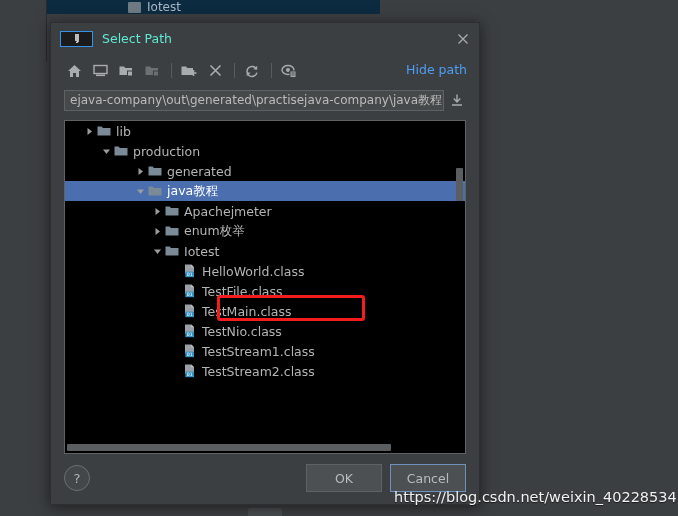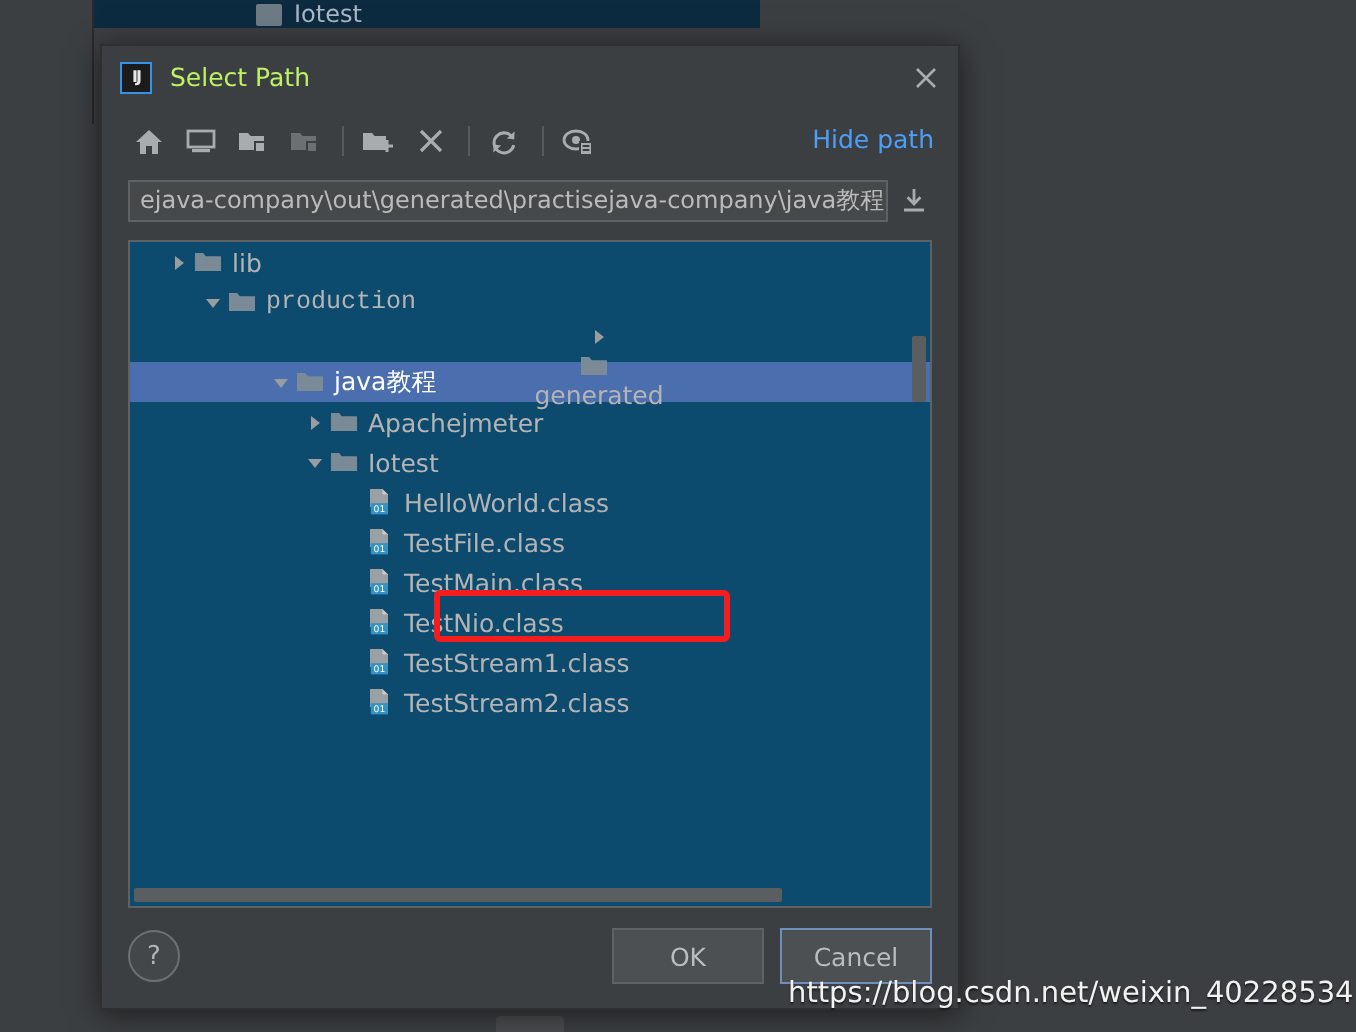--- a/index.html
+++ b/index.html
@@ -64,32 +64,32 @@
 
   
   .titlebar {
     height: 31px; flex: 0 0 31px;
     background: #3c3f41;
     display: flex; align-items: center;
     padding: 0 8px 0 9px;
     position: relative;
   }
   .ij-logo {
-    width: 16px; height: 16px;
+    width: 33px; height: 16px;
     border: 1px solid #3592e8;
     background: #1b1b1b;
     display: flex; align-items: center; justify-content: center;
     font-size: 8px; color: #e8e8e8; font-weight: bold;
     letter-spacing: -1px;
     box-sizing: border-box;
   }
   .dialog-title {
     margin-left: 9px;
     font-size: 12.5px;
-    color: #bef264;
+    color: #5eead4;
   }
   .close-btn {
     position: absolute; right: 8px; top: 7px;
     width: 17px; height: 17px;
     display: flex; align-items: center; justify-content: center;
     cursor: pointer;
   }
   .close-btn svg { display: block; }
 
   
@@ -137,21 +137,21 @@
     width: 20px; height: 21px;
     display: flex; align-items: center; justify-content: center;
     margin-left: 3px; cursor: pointer;
   }
 
   
   .tree-wrap {
     margin: 7px 13px 0 13px;
     flex: 1 1 auto;
     border: 1px solid #5e6264;
-    background: #0c4a6e;
+    background: #000000;
     position: relative;
     overflow: hidden;
   }
   .tree {
     position: absolute;
     left: 0; top: 0; right: 0; bottom: 0;
     overflow: hidden;
   }
   .tree-row {
     height: 20px;
@@ -358,34 +358,34 @@
                 <path d="M2.5 1 L7 4.5 L2.5 8 Z" fill="#9a9d9f"></path>
               </svg>
             </span>
             <span class="folder-ico">
               <svg width="14" height="12" viewBox="0 0 14 12">
                 <path d="M0.5 1.5 L4.6 1.5 L5.9 3.1 L13.5 3.1 L13.5 10.5 L0.5 10.5 Z" fill="#7a8a96"></path>
               </svg>
             </span>
             <span class="tree-label">lib</span>
           </div>
-          <div class="tree-row" style="padding-left: 34px; font-family: Liberation Mono, monospace;">
+          <div class="tree-row" style="padding-left: 34px;">
             <span class="arrow">
               <svg width="9" height="9" viewBox="0 0 9 9">
                 <path d="M1 2.5 L8 2.5 L4.5 7 Z" fill="#9a9d9f"></path>
               </svg>
             </span>
             <span class="folder-ico">
               <svg width="14" height="12" viewBox="0 0 14 12">
                 <path d="M0.5 1.5 L4.6 1.5 L5.9 3.1 L13.5 3.1 L13.5 10.5 L0.5 10.5 Z" fill="#7a8a96"></path>
               </svg>
             </span>
             <span class="tree-label">production</span>
           </div>
-          <div class="tree-row" style="padding-left: 68px; flex-direction: column;">
+          <div class="tree-row" style="padding-left: 68px;">
             <span class="arrow">
               <svg width="9" height="9" viewBox="0 0 9 9">
                 <path d="M2.5 1 L7 4.5 L2.5 8 Z" fill="#9a9d9f"></path>
               </svg>
             </span>
             <span class="folder-ico">
               <svg width="14" height="12" viewBox="0 0 14 12">
                 <path d="M0.5 1.5 L4.6 1.5 L5.9 3.1 L13.5 3.1 L13.5 10.5 L0.5 10.5 Z" fill="#7a8a96"></path>
               </svg>
             </span>
@@ -409,20 +409,33 @@
               <svg width="9" height="9" viewBox="0 0 9 9">
                 <path d="M2.5 1 L7 4.5 L2.5 8 Z" fill="#9a9d9f"></path>
               </svg>
             </span>
             <span class="folder-ico">
               <svg width="14" height="12" viewBox="0 0 14 12">
                 <path d="M0.5 1.5 L4.6 1.5 L5.9 3.1 L13.5 3.1 L13.5 10.5 L0.5 10.5 Z" fill="#7a8a96"></path>
               </svg>
             </span>
             <span class="tree-label">Apachejmeter</span>
+          </div>
+          <div class="tree-row" style="padding-left: 85px;">
+            <span class="arrow">
+              <svg width="9" height="9" viewBox="0 0 9 9">
+                <path d="M2.5 1 L7 4.5 L2.5 8 Z" fill="#9a9d9f"></path>
+              </svg>
+            </span>
+            <span class="folder-ico">
+              <svg width="14" height="12" viewBox="0 0 14 12">
+                <path d="M0.5 1.5 L4.6 1.5 L5.9 3.1 L13.5 3.1 L13.5 10.5 L0.5 10.5 Z" fill="#7a8a96"></path>
+              </svg>
+            </span>
+            <span class="tree-label">enum枚举</span>
           </div>
           <div class="tree-row" style="padding-left: 85px;">
             <span class="arrow">
               <svg width="9" height="9" viewBox="0 0 9 9">
                 <path d="M1 2.5 L8 2.5 L4.5 7 Z" fill="#9a9d9f"></path>
               </svg>
             </span>
             <span class="folder-ico">
               <svg width="14" height="12" viewBox="0 0 14 12">
                 <path d="M0.5 1.5 L4.6 1.5 L5.9 3.1 L13.5 3.1 L13.5 10.5 L0.5 10.5 Z" fill="#7a8a96"></path>

